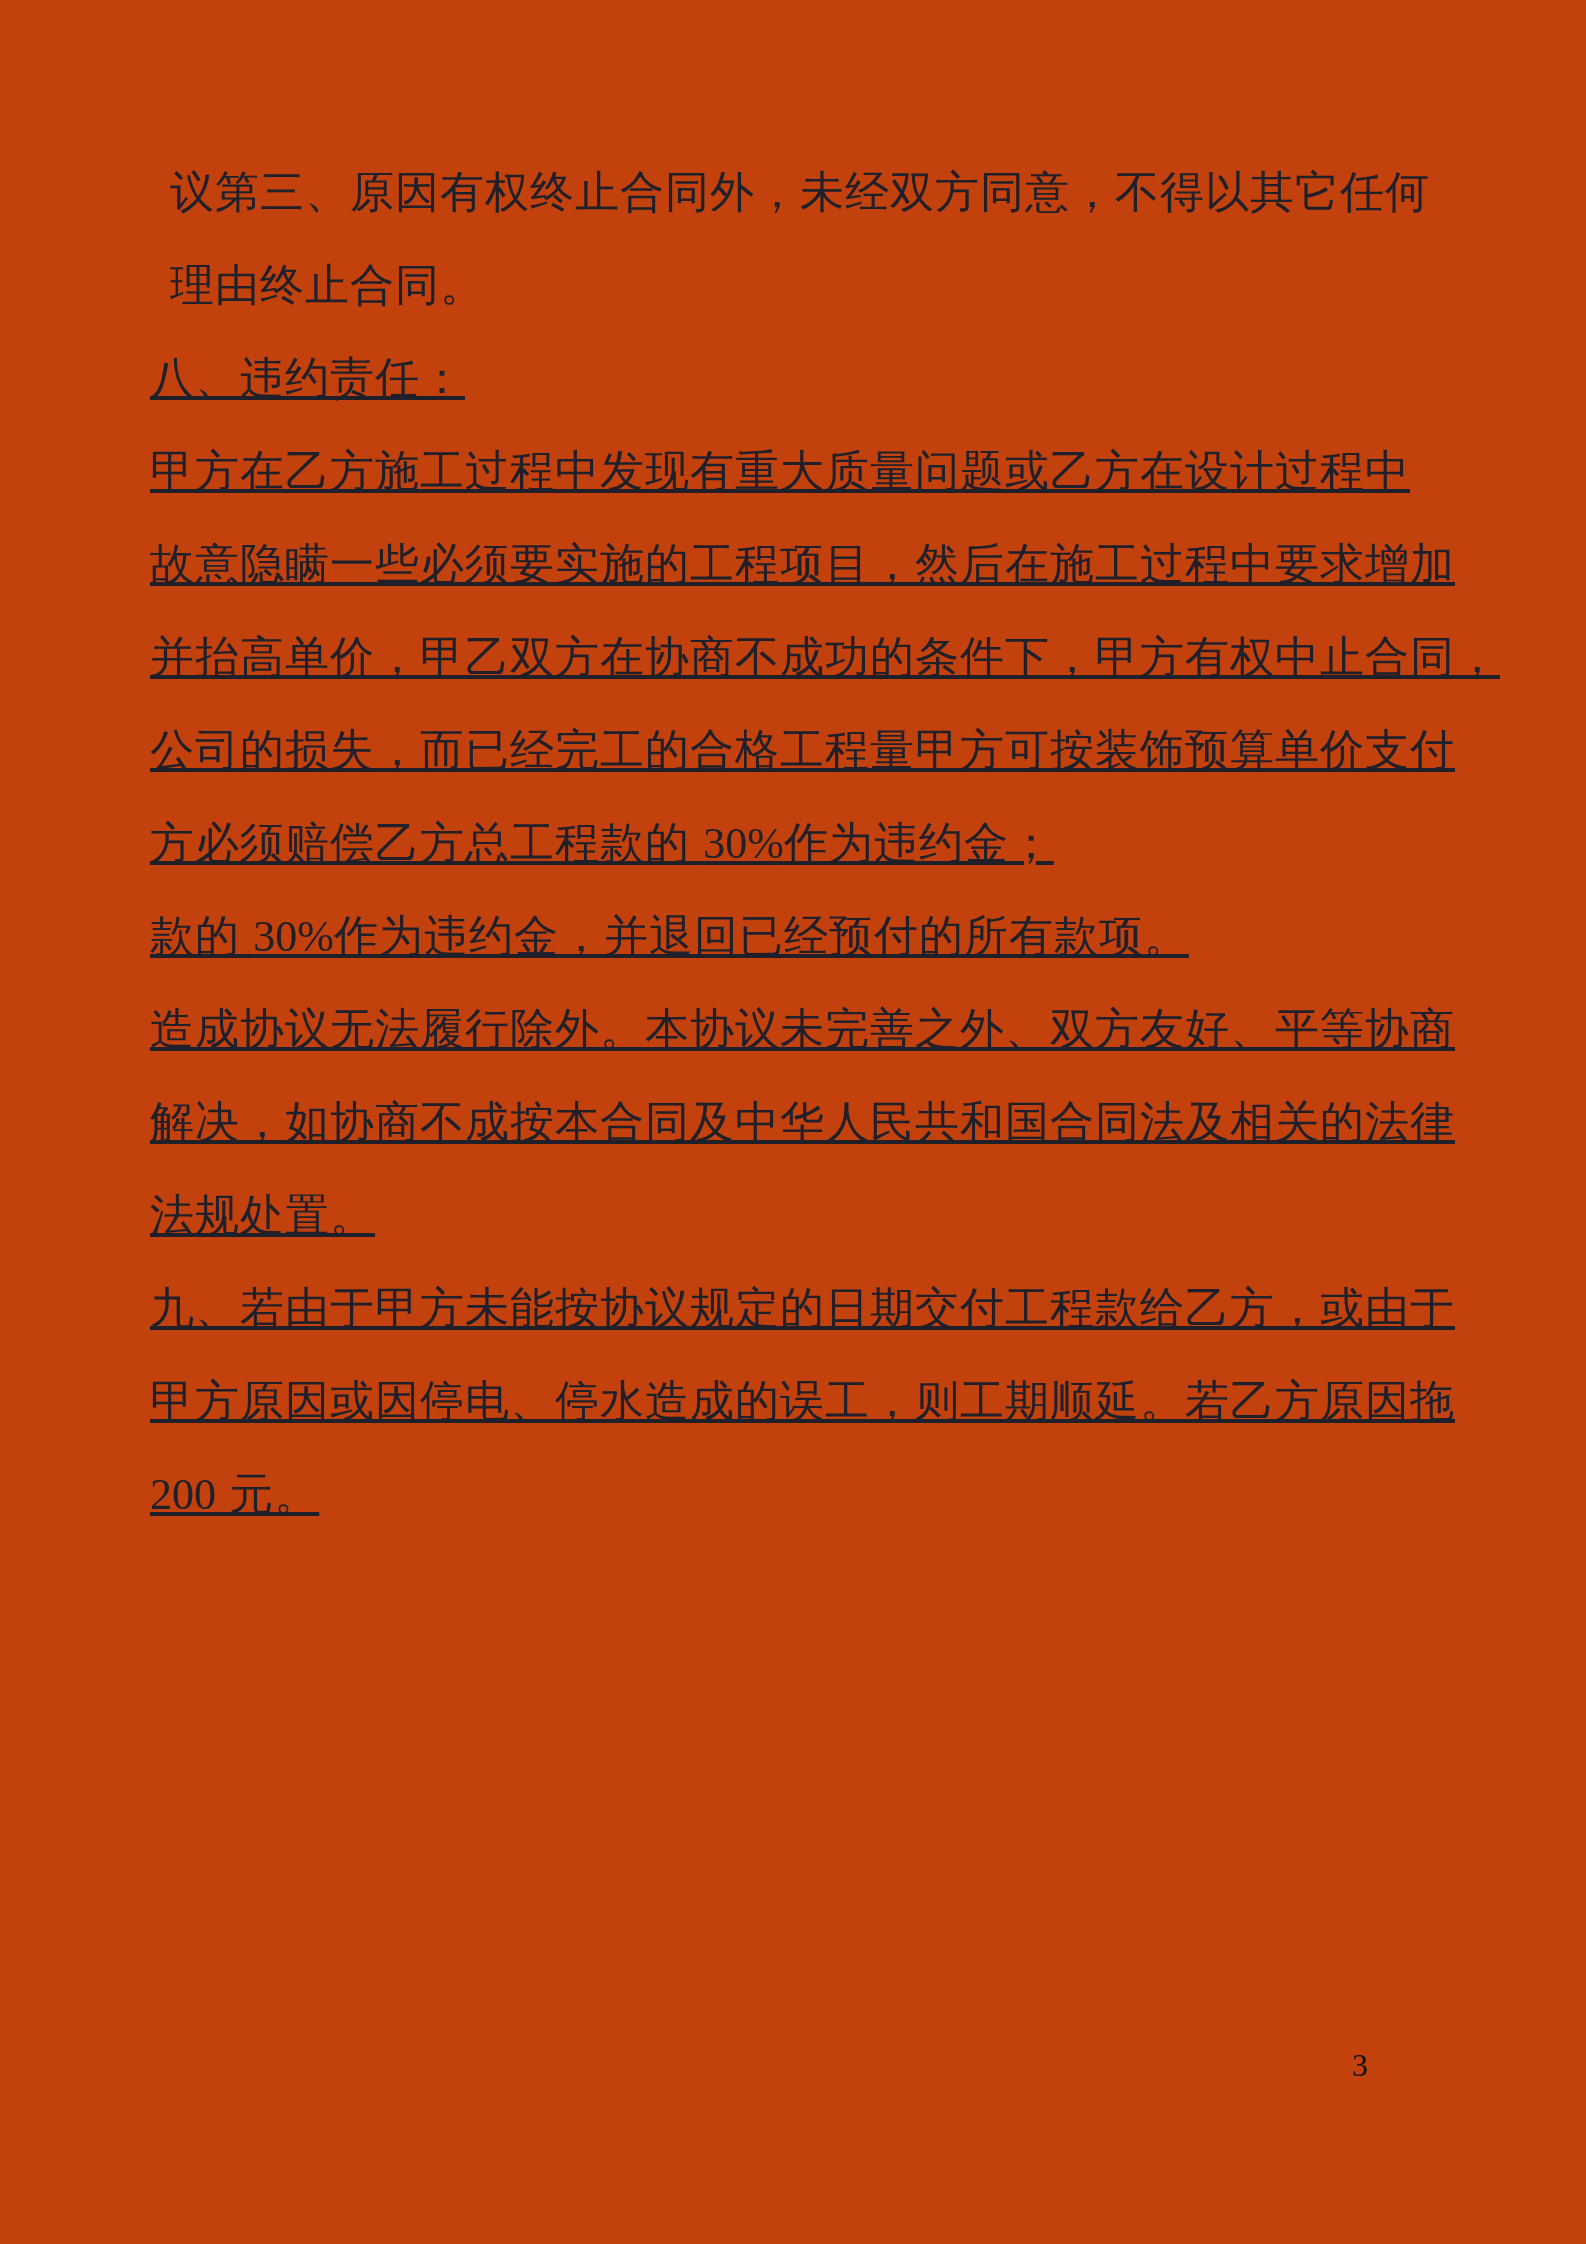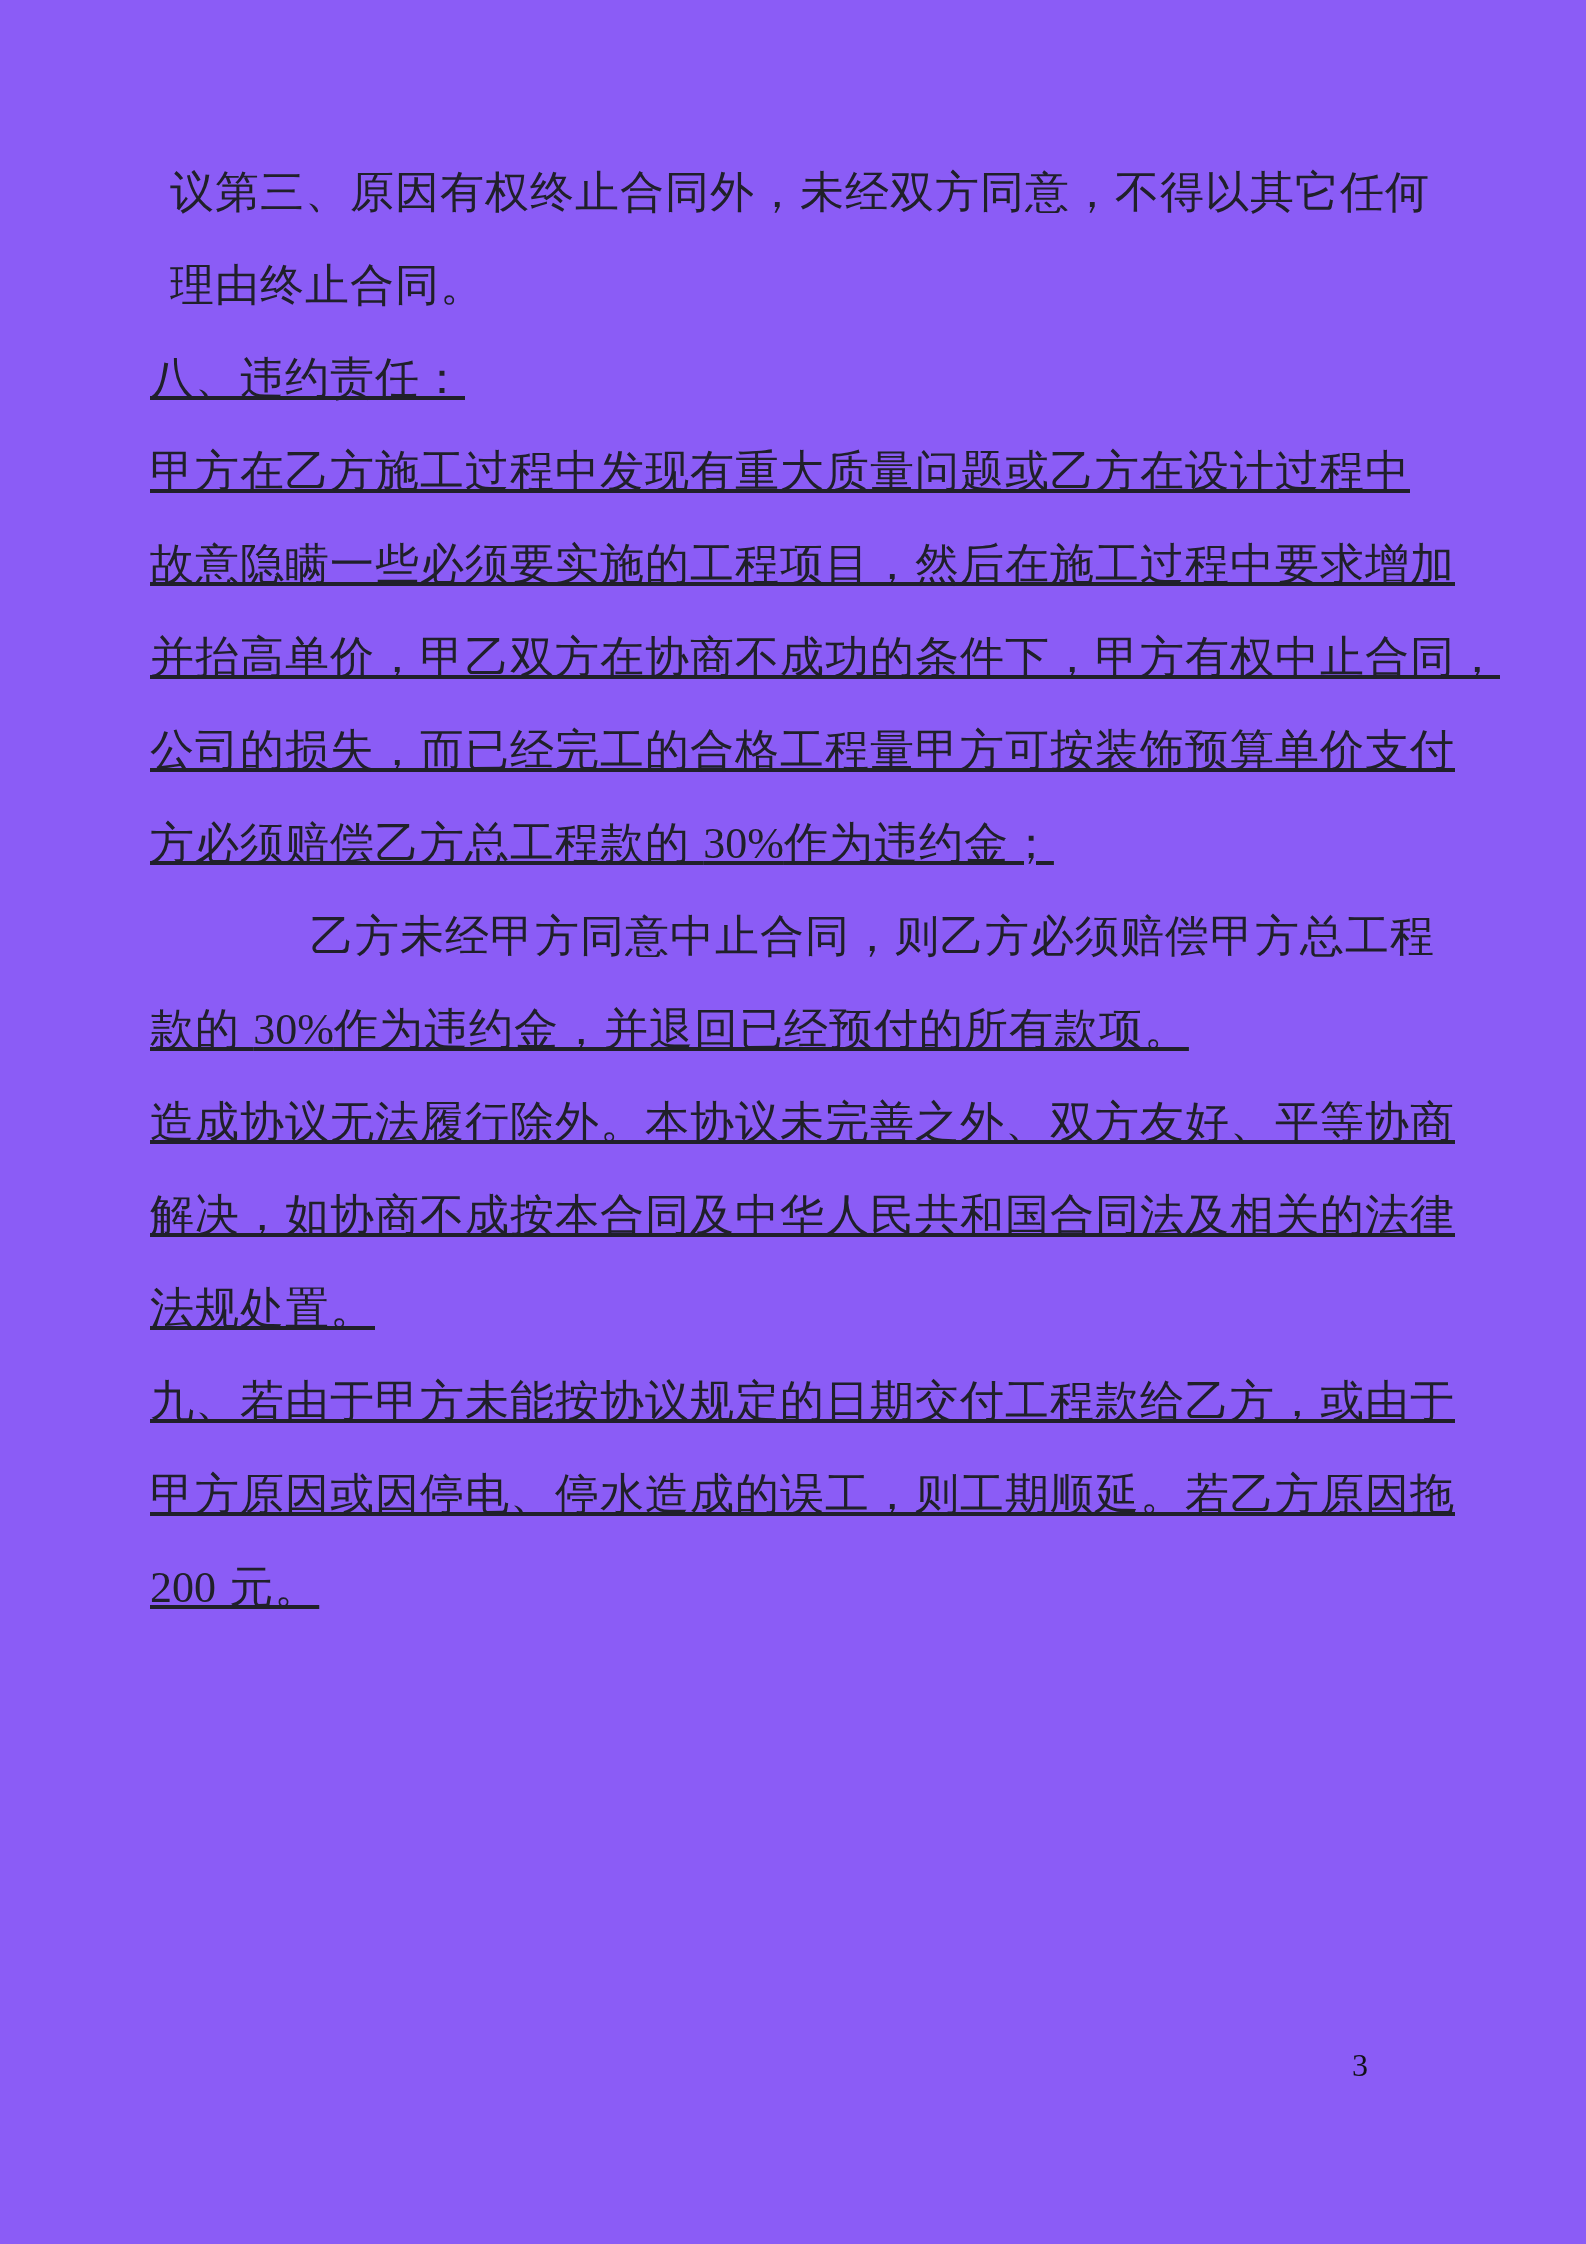--- a/index.html
+++ b/index.html
@@ -4,21 +4,21 @@
 <style>
   html, body {
     margin: 0;
     padding: 0;
     background: #ffffff;
   }
   .page {
     position: relative;
     width: 1586px;
     height: 2244px;
-    background: #8b5cf6;
+    background: #c2410c;
     overflow: hidden;
     font-family: "Liberation Sans", sans-serif;
     color: #20202a;
   }
   .content {
     position: absolute;
     left: 150px;
     top: 145px;
     width: 1310px;
   }
@@ -52,21 +52,20 @@
 <div class="page">
   <div class="content">
       <div class="line indent-small">议第三、原因有权终止合同外，未经双方同意，不得以其它任何</div>
       <div class="line indent-small">理由终止合同。</div>
       <div class="line indent-none">八、违约责任：</div>
       <div class="line indent-none">甲方在乙方施工过程中发现有重大质量问题或乙方在设计过程中</div>
       <div class="line indent-none">故意隐瞒一些必须要实施的工程项目，然后在施工过程中要求增加</div>
       <div class="line indent-none">并抬高单价，甲乙双方在协商不成功的条件下，甲方有权中止合同，</div>
       <div class="line indent-none">公司的损失，而已经完工的合格工程量甲方可按装饰预算单价支付</div>
       <div class="line indent-none">方必须赔偿乙方总工程款的 <span class="latin">30%</span>作为违约金；</div>
-      <div class="line indent-tab">乙方未经甲方同意中止合同，则乙方必须赔偿甲方总工程</div>
       <div class="line indent-none">款的 <span class="latin">30%</span>作为违约金，并退回已经预付的所有款项。</div>
       <div class="line indent-none">造成协议无法履行除外。本协议未完善之外、双方友好、平等协商</div>
       <div class="line indent-none">解决，如协商不成按本合同及中华人民共和国合同法及相关的法律</div>
       <div class="line indent-none">法规处置。</div>
       <div class="line indent-none">九、若由于甲方未能按协议规定的日期交付工程款给乙方，或由于</div>
       <div class="line indent-none">甲方原因或因停电、停水造成的误工，则工期顺延。若乙方原因拖</div>
       <div class="line indent-none"><span class="latin">200</span> 元。</div>
     </div>
   <div class="page-number">3</div>
 </div>

